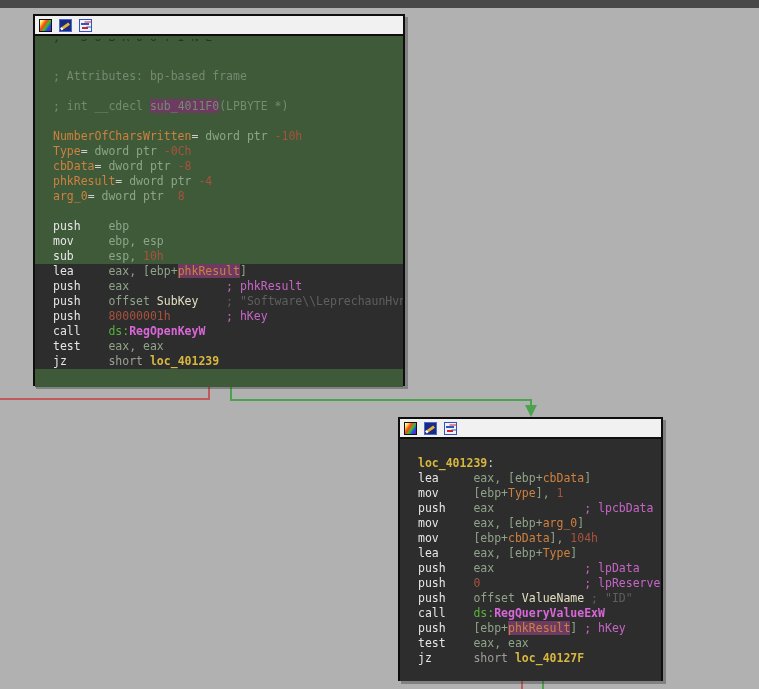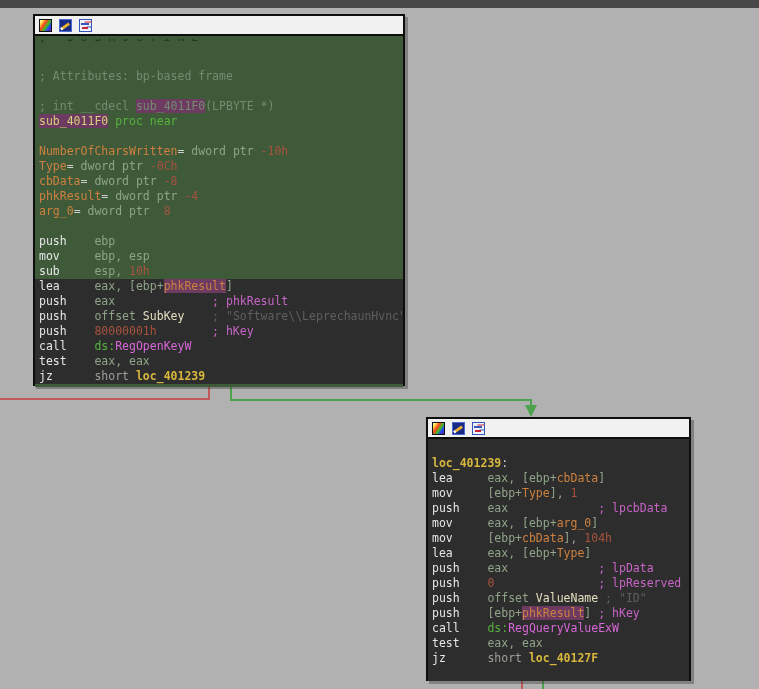--- a/index.html
+++ b/index.html
@@ -11,31 +11,31 @@
   .topstrip{position:absolute;left:0;top:0;width:759px;height:8px;background:#484848;}
 
   
   .node{position:absolute;border:2px solid #0e0e0e;box-shadow:3px 3px 0 rgba(40,40,40,.35);background:#2d2d2d;box-sizing:border-box;}
   .node-title{height:18px;background:#f1f1f1;border-bottom:2px solid #0e0e0e;display:flex;align-items:center;padding-left:4px;gap:7px;}
   .node-body{position:relative;overflow:hidden;}
   #node1 .node-body{background:#3e5a39;height:348px;padding-top:3px;}
   #node2 .node-body{background:#2d2d2d;height:240px;padding-top:2px;}
 
   .cl{display:block;height:15px;line-height:15px;white-space:pre;
-      font-size:11.5px;padding-left:4px;overflow:hidden;}
+      font-size:11.5px;padding-left:18px;overflow:hidden;}
   .bg-d{background:#2d2d2d;}
   .clip span{position:relative;top:-9px;}
 
   
   .tk-mnem{color:var(--tk-mnem);} .tk-reg{color:var(--tk-reg);text-align:right;}
   .tk-num{color:var(--tk-num);}   .tk-var{color:var(--tk-var);}
   .tk-varhl{color:var(--tk-var);background:var(--hl-bg);}
   .tk-comm{color:var(--tk-comm);} .tk-strc{color:var(--tk-strc);}
   .tk-cgrn{color:var(--tk-cgrn);} .tk-kwd{color:var(--tk-kwd);}
-  .tk-api{color:var(--tk-api);}   .tk-lbl{color:var(--tk-lbl);font-weight:bold;}
+  .tk-api{color:var(--tk-api);font-weight:bold;}   .tk-lbl{color:var(--tk-lbl);font-weight:bold;}
   .tk-short{color:var(--tk-short);} .tk-name{color:var(--tk-name);text-align:center;}
   .tk-plain{color:var(--tk-plain);} .tk-hlc{color:var(--tk-cgrn);background:var(--hl-bg);}
   .tk-hly{color:var(--tk-hly);background:var(--hl-bg);}
   .tk-faint{color:var(--tk-faint);}
 
   
   .nicon{width:13px;height:13px;display:inline-block;box-sizing:border-box;position:relative;}
   .icon-palette{border:1px solid #111;
     background:linear-gradient(125deg,#ffffff 0%,#ffe040 18%,#ff4020 38%,#40c020 58%,#2040ff 78%,#802090 100%);}
   .icon-edit{background:#182a85;border:1px solid #4a6ad0;}
@@ -74,57 +74,56 @@
       <span class="nicon icon-palette"></span>
       <span class="nicon icon-edit"></span>
       <span class="nicon icon-group"></span>
     </div>
   <div class="node-body">
       <div class="cl clip"><span class="tk-faint">; = S U B R O U T I N E =</span></div>
       <div class="cl"></div>
       <div class="cl"><span class="tk-cgrn">; Attributes: bp-based frame</span></div>
       <div class="cl"></div>
       <div class="cl"><span class="tk-cgrn">; int __cdecl </span><span class="tk-hlc">sub_4011F0</span><span class="tk-cgrn">(LPBYTE *)</span></div>
-      <div class="cl"><span class="tk-hly">sub_4011F0</span><span class="tk-plain"> </span><span class="tk-kwd">proc near</span></div>
       <div class="cl"></div>
       <div class="cl"><span class="tk-var">NumberOfCharsWritten</span><span class="tk-plain">= </span><span class="tk-reg">dword ptr </span><span class="tk-num">-10h</span></div>
       <div class="cl"><span class="tk-var">Type</span><span class="tk-plain">= </span><span class="tk-reg">dword ptr </span><span class="tk-num">-0Ch</span></div>
       <div class="cl"><span class="tk-var">cbData</span><span class="tk-plain">= </span><span class="tk-reg">dword ptr </span><span class="tk-num">-8</span></div>
       <div class="cl"><span class="tk-var">phkResult</span><span class="tk-plain">= </span><span class="tk-reg">dword ptr </span><span class="tk-num">-4</span></div>
       <div class="cl"><span class="tk-var">arg_0</span><span class="tk-plain">= </span><span class="tk-reg">dword ptr  </span><span class="tk-num">8</span></div>
       <div class="cl"></div>
       <div class="cl"><span class="tk-mnem">push    </span><span class="tk-reg">ebp</span></div>
       <div class="cl"><span class="tk-mnem">mov     </span><span class="tk-reg">ebp, esp</span></div>
       <div class="cl"><span class="tk-mnem">sub     </span><span class="tk-reg">esp, </span><span class="tk-num">10h</span></div>
       <div class="cl bg-d"><span class="tk-mnem">lea     </span><span class="tk-reg">eax, [ebp+</span><span class="tk-varhl">phkResult</span><span class="tk-reg">]</span></div>
       <div class="cl bg-d"><span class="tk-mnem">push    </span><span class="tk-reg">eax</span><span class="tk-plain">              </span><span class="tk-comm">; phkResult</span></div>
       <div class="cl bg-d"><span class="tk-mnem">push    </span><span class="tk-reg">offset </span><span class="tk-name">SubKey</span><span class="tk-plain">    </span><span class="tk-strc">; "Software\\LeprechaunHvnc"</span></div>
       <div class="cl bg-d"><span class="tk-mnem">push    </span><span class="tk-num">80000001h</span><span class="tk-plain">        </span><span class="tk-comm">; hKey</span></div>
       <div class="cl bg-d"><span class="tk-mnem">call    </span><span class="tk-kwd">ds:</span><span class="tk-api">RegOpenKeyW</span></div>
       <div class="cl bg-d"><span class="tk-mnem">test    </span><span class="tk-reg">eax, eax</span></div>
       <div class="cl bg-d"><span class="tk-mnem">jz      </span><span class="tk-short">short </span><span class="tk-lbl">loc_401239</span></div>
     </div>
 </div>
 
-<div class="node" id="node2" style="left:398px;top:417px;width:265px;height:264px;margin-left:28px;">
+<div class="node" id="node2" style="left:398px;top:417px;width:265px;height:264px;">
   <div class="node-title">
       <span class="nicon icon-palette"></span>
       <span class="nicon icon-edit"></span>
       <span class="nicon icon-group"></span>
     </div>
   <div class="node-body">
       <div class="cl bg-d"></div>
       <div class="cl bg-d"><span class="tk-lbl">loc_401239</span><span class="tk-plain">:</span></div>
       <div class="cl bg-d"><span class="tk-mnem">lea     </span><span class="tk-reg">eax, [ebp+</span><span class="tk-var">cbData</span><span class="tk-reg">]</span></div>
       <div class="cl bg-d"><span class="tk-mnem">mov     </span><span class="tk-reg">[ebp+</span><span class="tk-var">Type</span><span class="tk-reg">], </span><span class="tk-num">1</span></div>
       <div class="cl bg-d"><span class="tk-mnem">push    </span><span class="tk-reg">eax</span><span class="tk-plain">             </span><span class="tk-comm">; lpcbData</span></div>
       <div class="cl bg-d"><span class="tk-mnem">mov     </span><span class="tk-reg">eax, [ebp+</span><span class="tk-var">arg_0</span><span class="tk-reg">]</span></div>
       <div class="cl bg-d"><span class="tk-mnem">mov     </span><span class="tk-reg">[ebp+</span><span class="tk-var">cbData</span><span class="tk-reg">], </span><span class="tk-num">104h</span></div>
       <div class="cl bg-d"><span class="tk-mnem">lea     </span><span class="tk-reg">eax, [ebp+</span><span class="tk-var">Type</span><span class="tk-reg">]</span></div>
       <div class="cl bg-d"><span class="tk-mnem">push    </span><span class="tk-reg">eax</span><span class="tk-plain">             </span><span class="tk-comm">; lpData</span></div>
       <div class="cl bg-d"><span class="tk-mnem">push    </span><span class="tk-num">0</span><span class="tk-plain">               </span><span class="tk-comm">; lpReserved</span></div>
       <div class="cl bg-d"><span class="tk-mnem">push    </span><span class="tk-reg">offset </span><span class="tk-name">ValueName</span><span class="tk-plain"> </span><span class="tk-strc">; "ID"</span></div>
+      <div class="cl bg-d"><span class="tk-mnem">call    </span><span class="tk-kwd">ds:</span><span class="tk-api">RegQueryValueExW</span></div>
       <div class="cl bg-d"><span class="tk-mnem">push    </span><span class="tk-reg">[ebp+</span><span class="tk-varhl">phkResult</span><span class="tk-reg">] </span><span class="tk-comm">; hKey</span></div>
-      <div class="cl bg-d"><span class="tk-mnem">call    </span><span class="tk-kwd">ds:</span><span class="tk-api">RegQueryValueExW</span></div>
       <div class="cl bg-d"><span class="tk-mnem">test    </span><span class="tk-reg">eax, eax</span></div>
       <div class="cl bg-d"><span class="tk-mnem">jz      </span><span class="tk-short">short </span><span class="tk-lbl">loc_40127F</span></div>
     </div>
 </div>
 
 </body></html>

